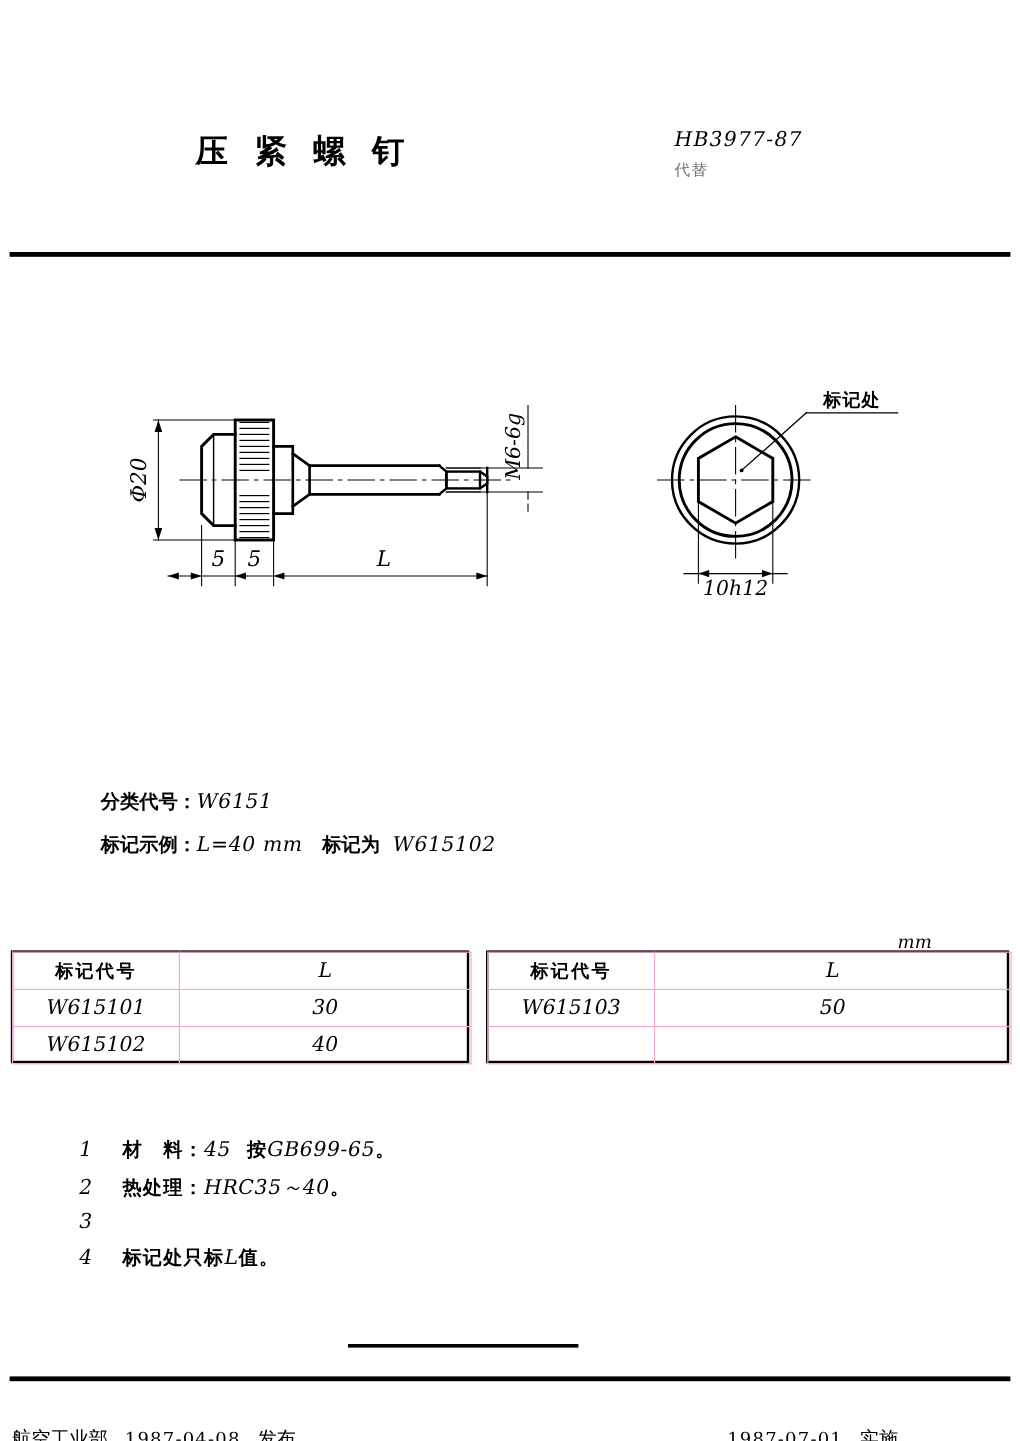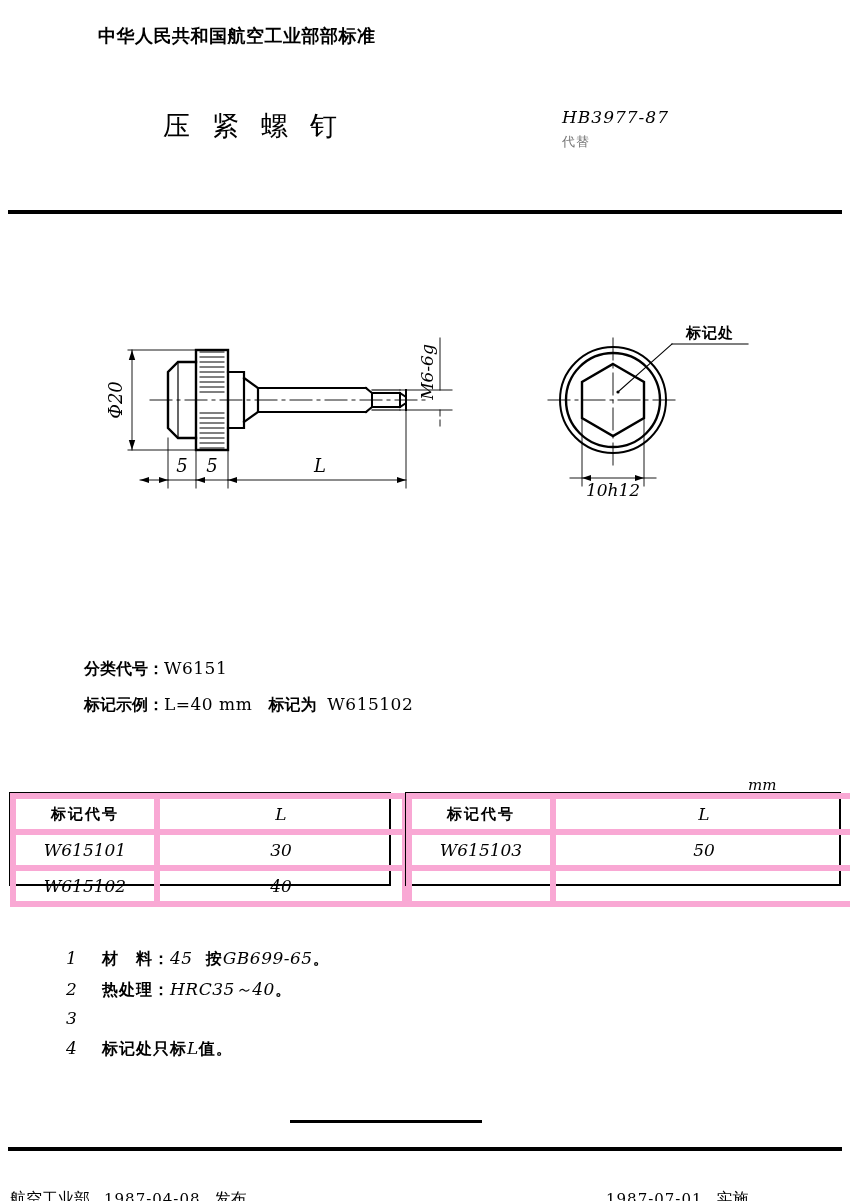--- a/index.html
+++ b/index.html
@@ -49,21 +49,21 @@
     color: #737373;
     letter-spacing: 1px;
     white-space: nowrap;
   }
   .hdr-title {
     position: absolute;
     left: 163px;
     top: 108px;
     font-family: "DejaVu Sans", "Liberation Sans", sans-serif;
     font-size: 27px;
-    font-weight: 400;
+    font-weight: 700;
     letter-spacing: 22px;
     white-space: nowrap;
   }
   .rule-top {
     position: absolute;
     left: 8px;
     top: 210px;
     width: 834px;
     height: 4px;
     background: #000;
@@ -99,40 +99,41 @@
     font-size: 17px;
     white-space: nowrap;
   }
   .spec .cn {
     font-family: "DejaVu Sans", "Liberation Sans", sans-serif;
     font-style: normal;
     font-weight: 600;
     font-size: 16px;
   }
   .spec .val {
+    font-style: italic;
     letter-spacing: 0.5px;
   }
   #spec1 { left: 84px; top: 658px; }
   #spec2 { left: 84px; top: 694px; }
   
   .unit-mm {
     position: absolute;
     left: 748px;
     top: 776px;
     font-family: "DejaVu Serif", "Liberation Serif", serif;
     font-style: italic;
     font-size: 15px;
   }
   .tbl {
     position: absolute;
     border-collapse: collapse;
     table-layout: fixed;
   }
   .tbl td {
-    border: 6px solid #f9a8d4;
+    border: 1px solid #f9a8d4;
     height: 30px;
     text-align: center;
     vertical-align: middle;
     font-family: "DejaVu Serif", "Liberation Serif", serif;
     font-style: italic;
     font-size: 17px;
     padding: 0;
   }
   .tbl td.hd {
     font-family: "DejaVu Sans", "Liberation Sans", sans-serif;
@@ -204,21 +205,20 @@
     margin: 0 14px;
   }
   #ft-left { left: 10px; top: 1165px; }
   #ft-right { left: 592px; top: 1165px; }
 </style>
 </head>
 <body>
 
 <div id="page">
 
-  <div class="hdr-org">中华人民共和国航空工业部部标准</div>
   <div class="hdr-std-no">HB3977-87</div>
   <div class="hdr-replaces">代替</div>
   <div class="hdr-title">压紧螺钉</div>
   <div class="rule-top"></div>
 
   <svg id="drawing" viewBox="0 0 850 230" xmlns="http://www.w3.org/2000/svg">
     <g fill="none" stroke="#000" stroke-width="1.6" stroke-linecap="square">
 
       <rect x="196" y="50" width="32" height="100" stroke-width="2.4"></rect>
 

